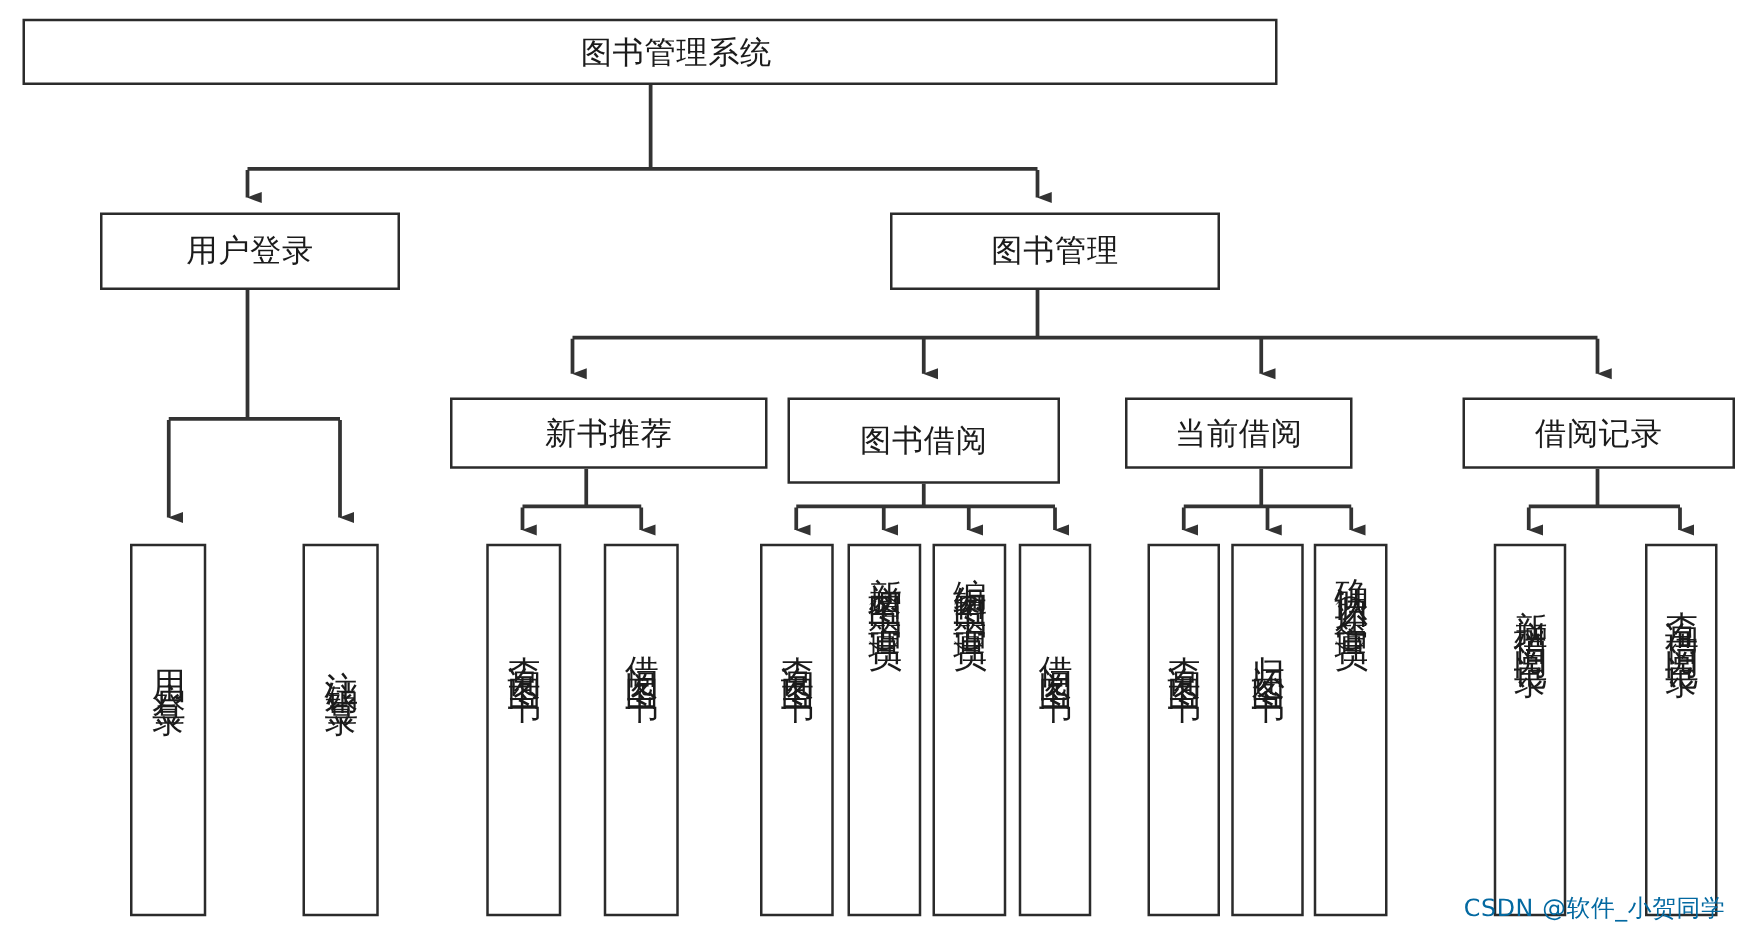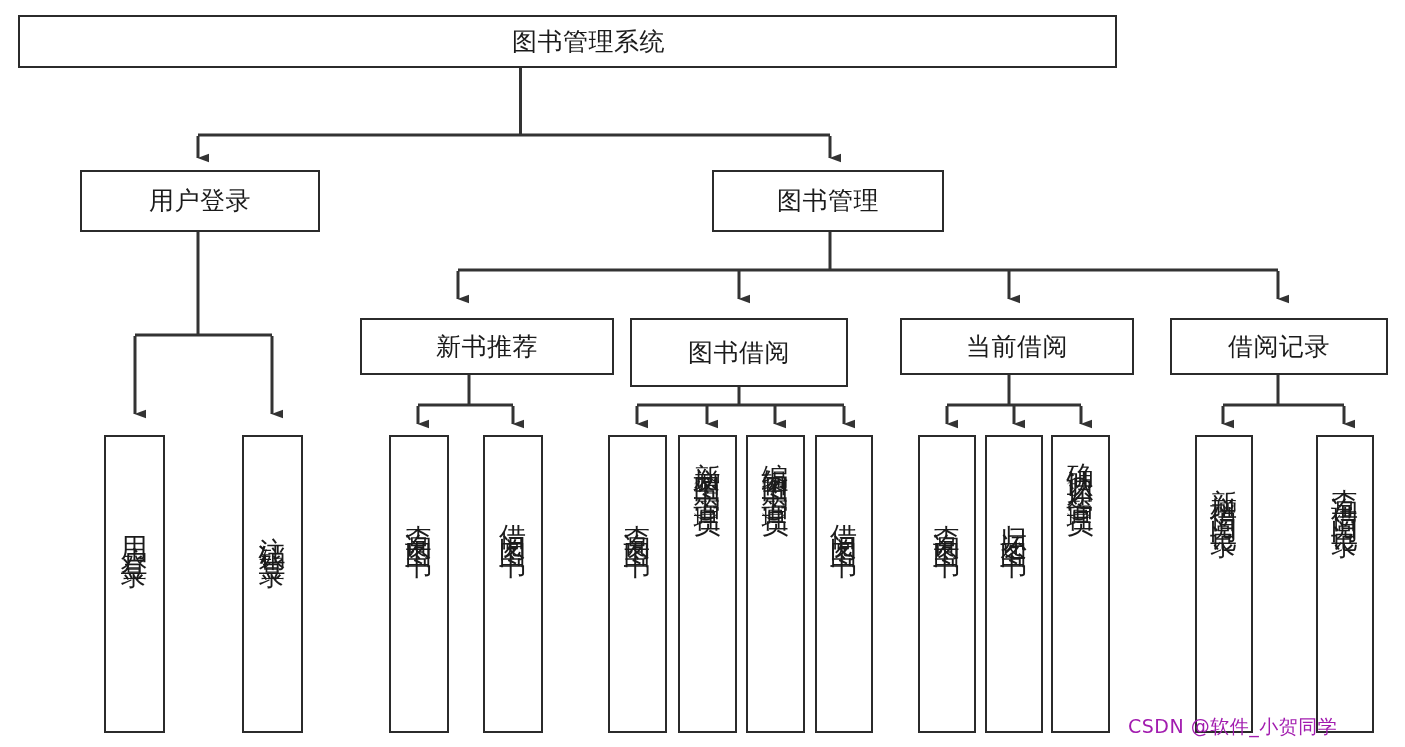--- a/index.html
+++ b/index.html
@@ -42,23 +42,23 @@
     text-orientation:upright;
     font-size:27px;
     line-height:1;
     letter-spacing:9px;
     margin:0 auto;
   }
   .v.tall .lbl{letter-spacing:7px;}
 
   #watermark{
     position:absolute;
-    left:1128px;top:714px;
+    left:1171px;top:714px;
     font-size:19px;
-    color:#a21caf;
+    color:#0369a1;
     white-space:pre;
     letter-spacing:0.5px;
     pointer-events:none;
   }
 </style>
 </head>
 <body>
 
 <div id="stage">
 
@@ -106,41 +106,41 @@
       <path d="M1014 406 L1014 424" marker-end="url(#arw)"></path>
       <path d="M1081 406 L1081 424" marker-end="url(#arw)"></path>
 
       <path d="M1278 375 L1278 405"></path>
       <path d="M1223 405 L1344 405"></path>
       <path d="M1223 406 L1223 424" marker-end="url(#arw)"></path>
       <path d="M1344 406 L1344 424" marker-end="url(#arw)"></path>
     </g>
   </svg>
 
-  <div class="node h" id="n-root" style="left:18px;top:15px;width:1099px;height:53px;padding-left:42px;">
+  <div class="node h" id="n-root" style="left:18px;top:15px;width:1004px;height:53px;padding-left:42px;">
     <span class="lbl">图书管理系统</span>
   </div>
 
   <div class="node h" style="left:80px;top:170px;width:240px;height:62px;">
     <span class="lbl">用户登录</span>
   </div>
 
-  <div class="node h" style="left:712px;top:170px;width:232px;height:62px;">
+  <div class="node h" style="left:712px;top:170px;width:264px;height:62px;">
     <span class="lbl">图书管理</span>
   </div>
 
   <div class="node h" style="left:360px;top:318px;width:254px;height:57px;">
     <span class="lbl">新书推荐</span>
   </div>
 
   <div class="node h" style="left:630px;top:318px;width:218px;height:69px;">
     <span class="lbl">图书借阅</span>
   </div>
 
-  <div class="node h" style="left:900px;top:318px;width:234px;height:57px;justify-content:center;">
+  <div class="node h" style="left:900px;top:318px;width:182px;height:57px;justify-content:center;">
     <span class="lbl">当前借阅</span>
   </div>
 
   <div class="node h" style="left:1170px;top:318px;width:218px;height:57px;">
     <span class="lbl">借阅记录</span>
   </div>
 
   <div class="node v" style="left:104px;top:435px;width:61px;height:298px;padding-top:78px;">
     <span class="lbl">用户登录</span>
   </div>

